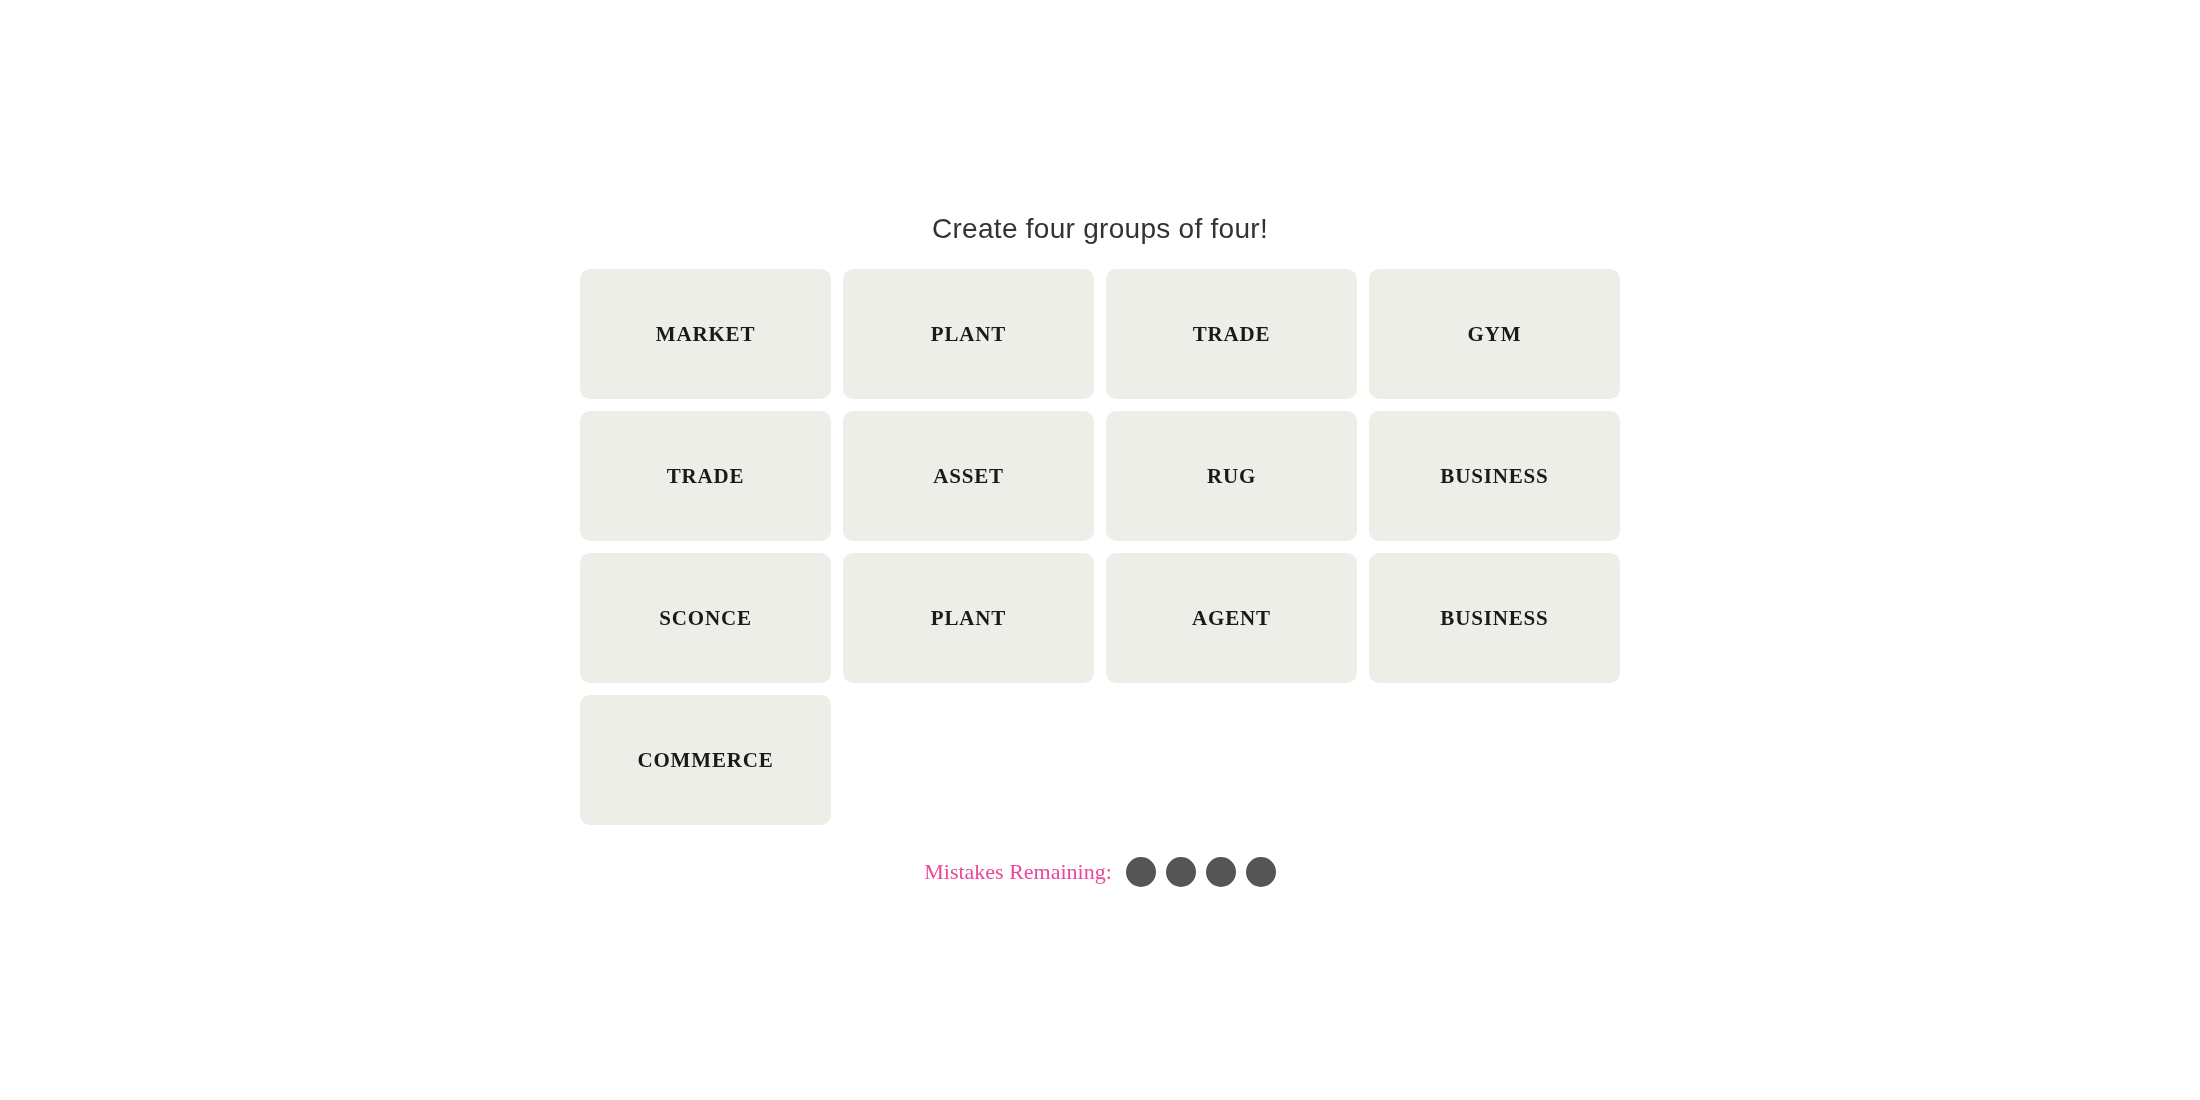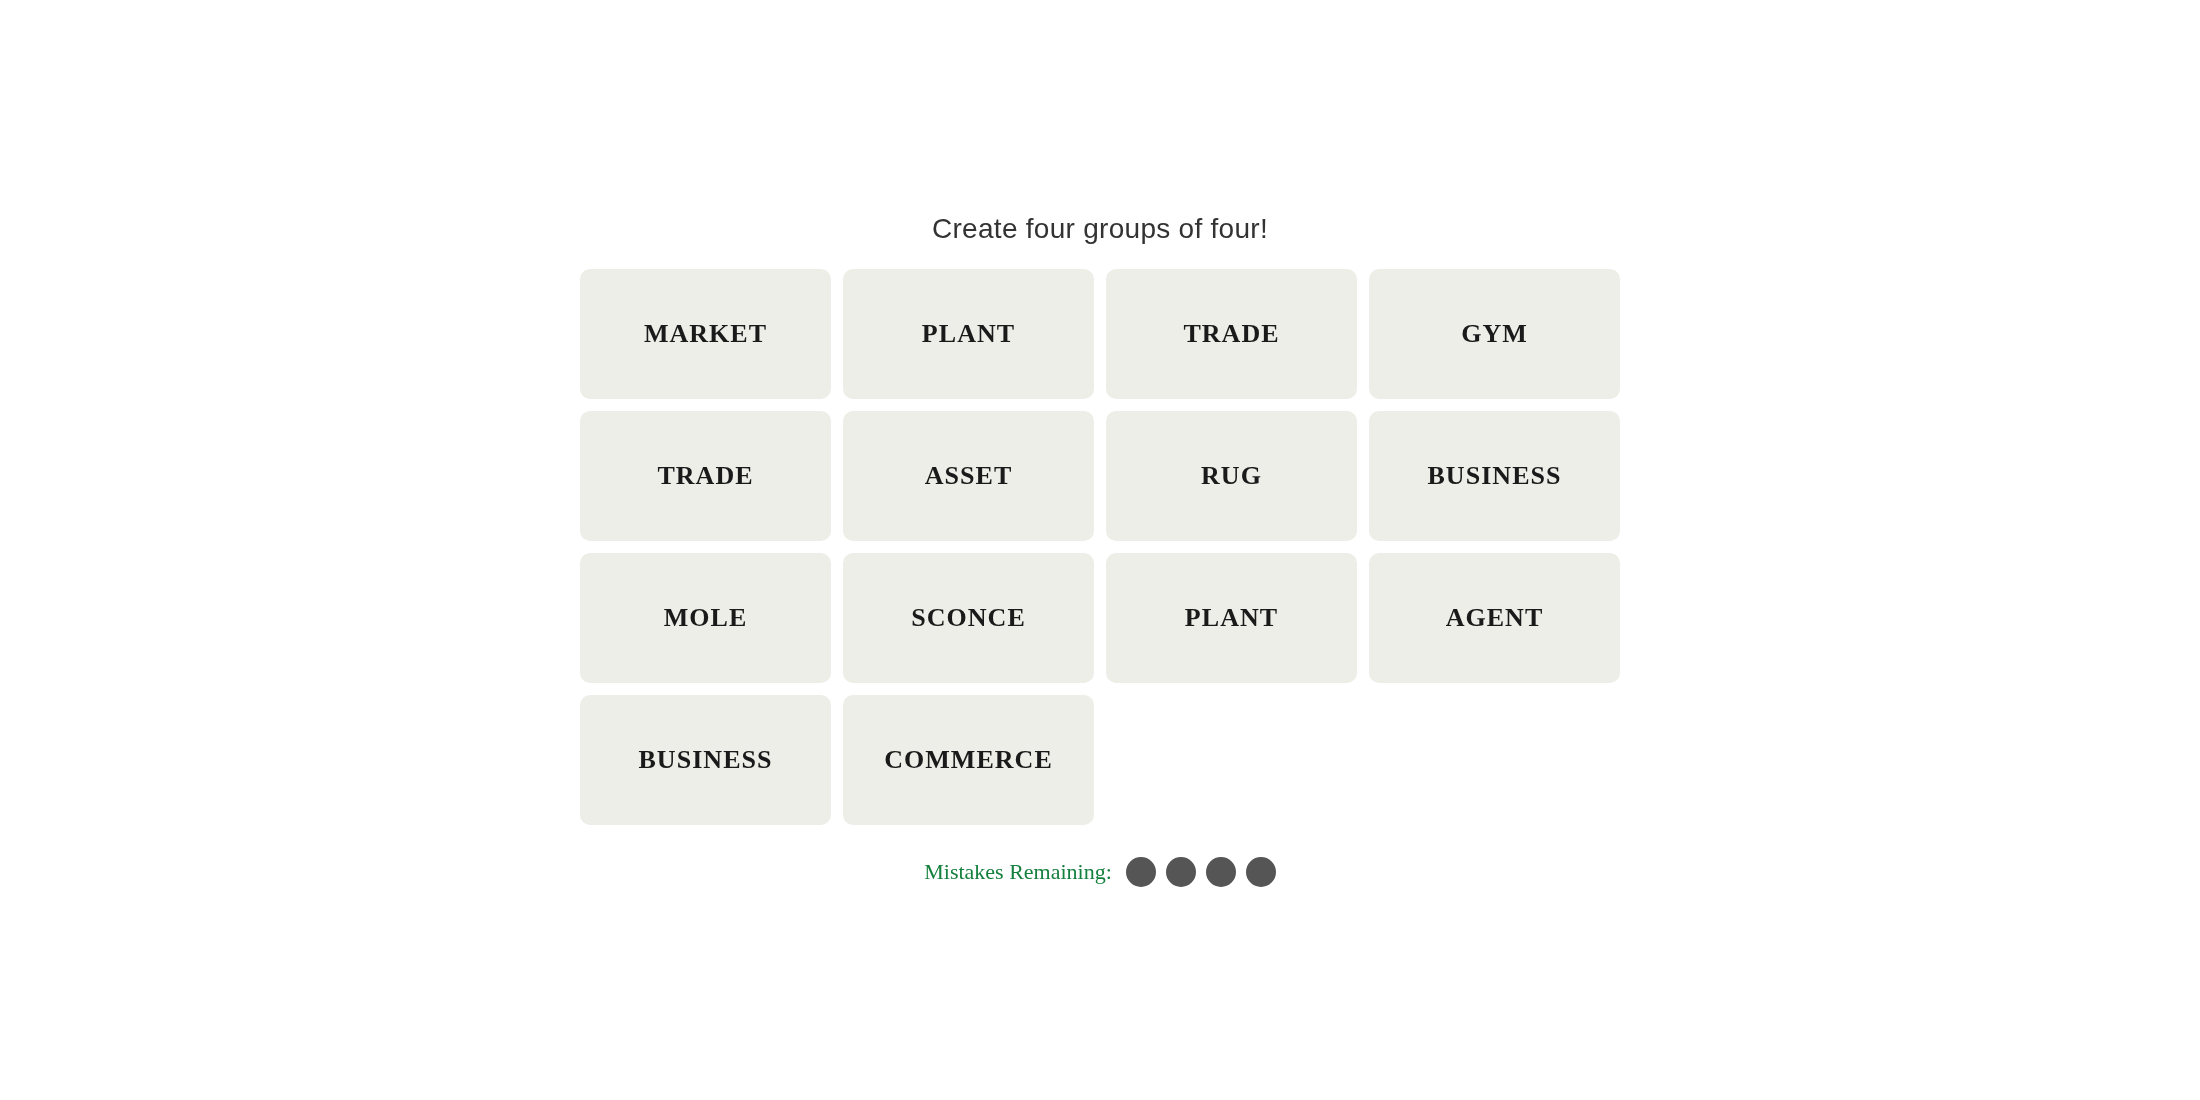--- a/index.html
+++ b/index.html
@@ -48,38 +48,38 @@
       display: flex;
       justify-content: center;
       align-items: center;
       height: 130px;
       cursor: pointer;
       transition: background-color 0.15s ease;
       user-select: none;
     }
 
     .word-card span {
-      font-size: 26px;
+      font-size: 21px;
       font-weight: 800;
       color: #1a1a1a;
       letter-spacing: 0.04em;
       font-family: 'Georgia', serif;
       text-align: center;
     }
 
     .mistakes-section {
       display: flex;
       align-items: center;
       gap: 14px;
       margin-top: 8px;
     }
 
     .mistakes-label {
       font-size: 22px;
-      color: #15803d;
+      color: #ec4899;
       font-family: 'Georgia', serif;
     }
 
     .mistakes-dots {
       display: flex;
       gap: 10px;
     }
 
     .dot {
       width: 30px;
@@ -113,23 +113,20 @@
       <div class="word-card">
         <span>ASSET</span>
       </div>
       <div class="word-card">
         <span>RUG</span>
       </div>
       <div class="word-card">
         <span>BUSINESS</span>
       </div>
       <div class="word-card">
-        <span>MOLE</span>
-      </div>
-      <div class="word-card">
         <span>SCONCE</span>
       </div>
       <div class="word-card">
         <span>PLANT</span>
       </div>
       <div class="word-card">
         <span>AGENT</span>
       </div>
       <div class="word-card">
         <span>BUSINESS</span>

